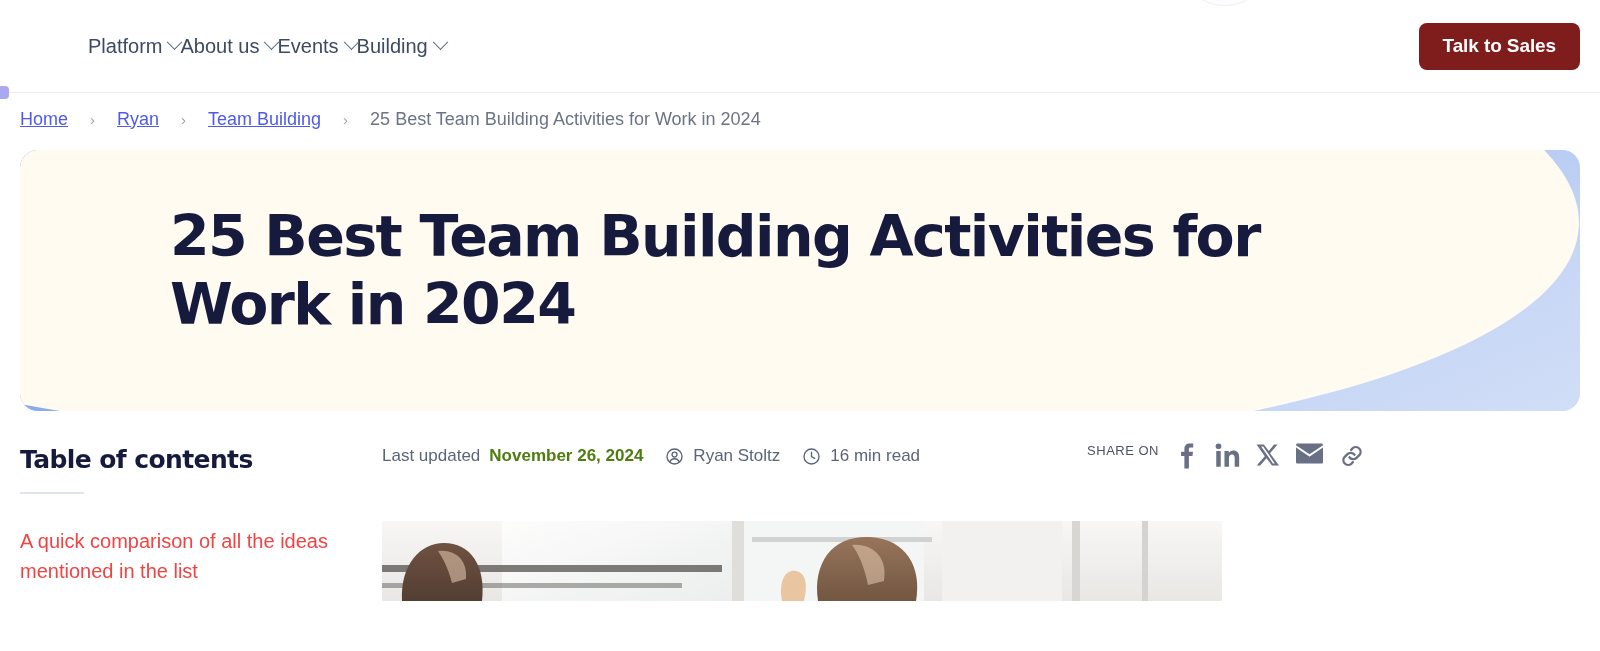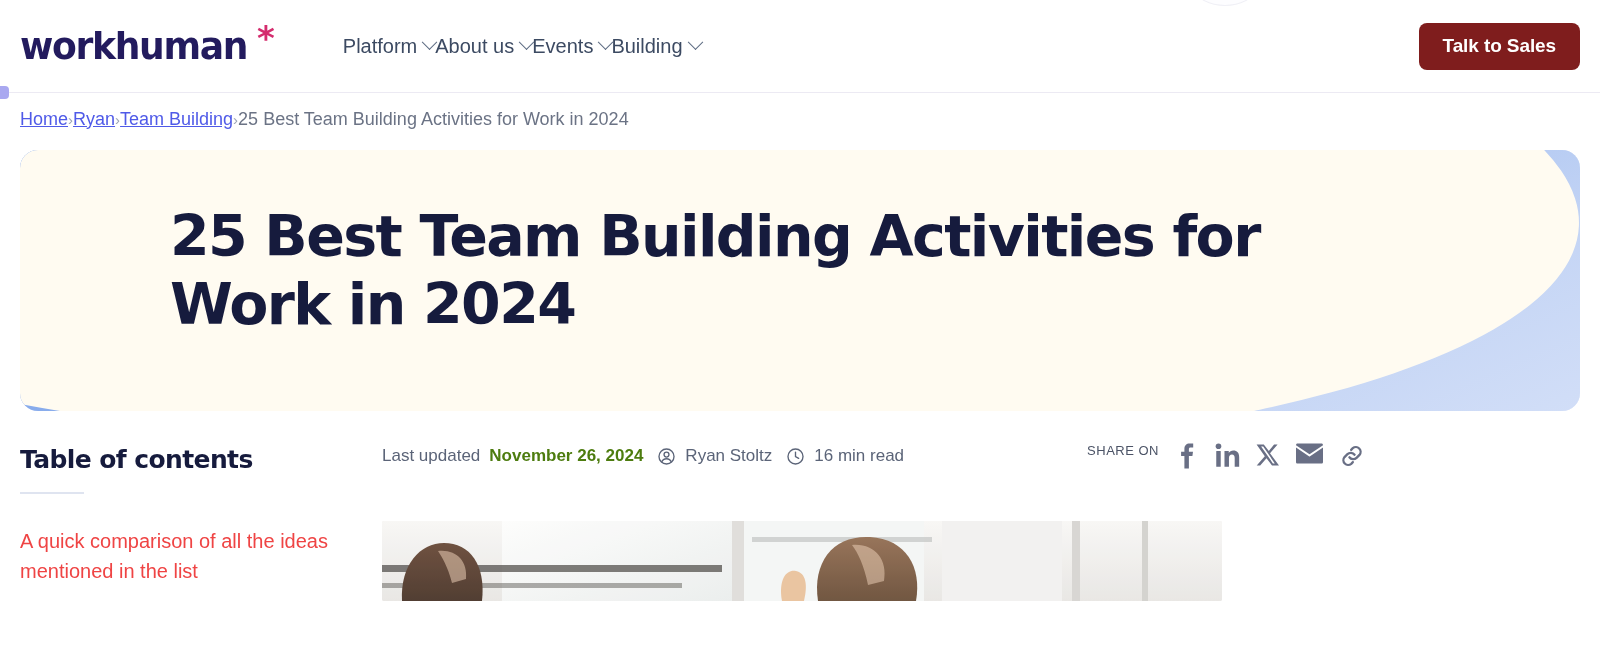--- a/index.html
+++ b/index.html
@@ -97,21 +97,21 @@
     height: 47px;
     cursor: pointer;
     letter-spacing: -0.1px;
     font-family: "Liberation Sans", sans-serif;
   }
 
   
   .breadcrumb {
     display: flex;
     align-items: center;
-    gap: 0;
+    gap: 22px;
     padding: 0 20px;
     height: 52px;
     font-size: 18px;
   }
   .crumb-link {
     color: #4f5ae8;
     text-decoration: underline;
     cursor: pointer;
   }
   .crumb-sep { color: #9ba3b4; font-size: 15px; }
@@ -189,21 +189,21 @@
 
   .main-col { flex: 1; min-width: 0; }
   .meta-row {
     display: flex;
     align-items: center;
     height: 46px;
   }
   .meta-group {
     display: flex;
     align-items: center;
-    gap: 14px;
+    gap: 22px;
     font-size: 17px;
     color: #5b6478;
   }
   .meta-item { display: flex; align-items: center; gap: 9px; white-space: nowrap; }
   .meta-strong { font-weight: 700; color: #4d7c0f; }
   .meta-icon { display: inline-flex; color: #5b6478; }
 
   .share-group {
     display: flex;
     align-items: flex-start;
@@ -236,24 +236,20 @@
   }
   .photo-svg { display: block; width: 100%; height: 100%; }
 </style>
 </head>
 <body>
 
 <header class="site-header">
   <div class="header-accent-dot"></div>
   <div class="header-ghost-circle"></div>
 
-  <a class="logo">
-    <span class="logo-word">workhuman</span>
-    <span class="logo-star">*</span>
-  </a>
 
   <nav class="main-nav">
     <div class="nav-item">
       <span>Platform</span>
       <span class="chev"></span>
     </div>
     <div class="nav-item">
       <span>About us</span>
       <span class="chev"></span>
     </div>

